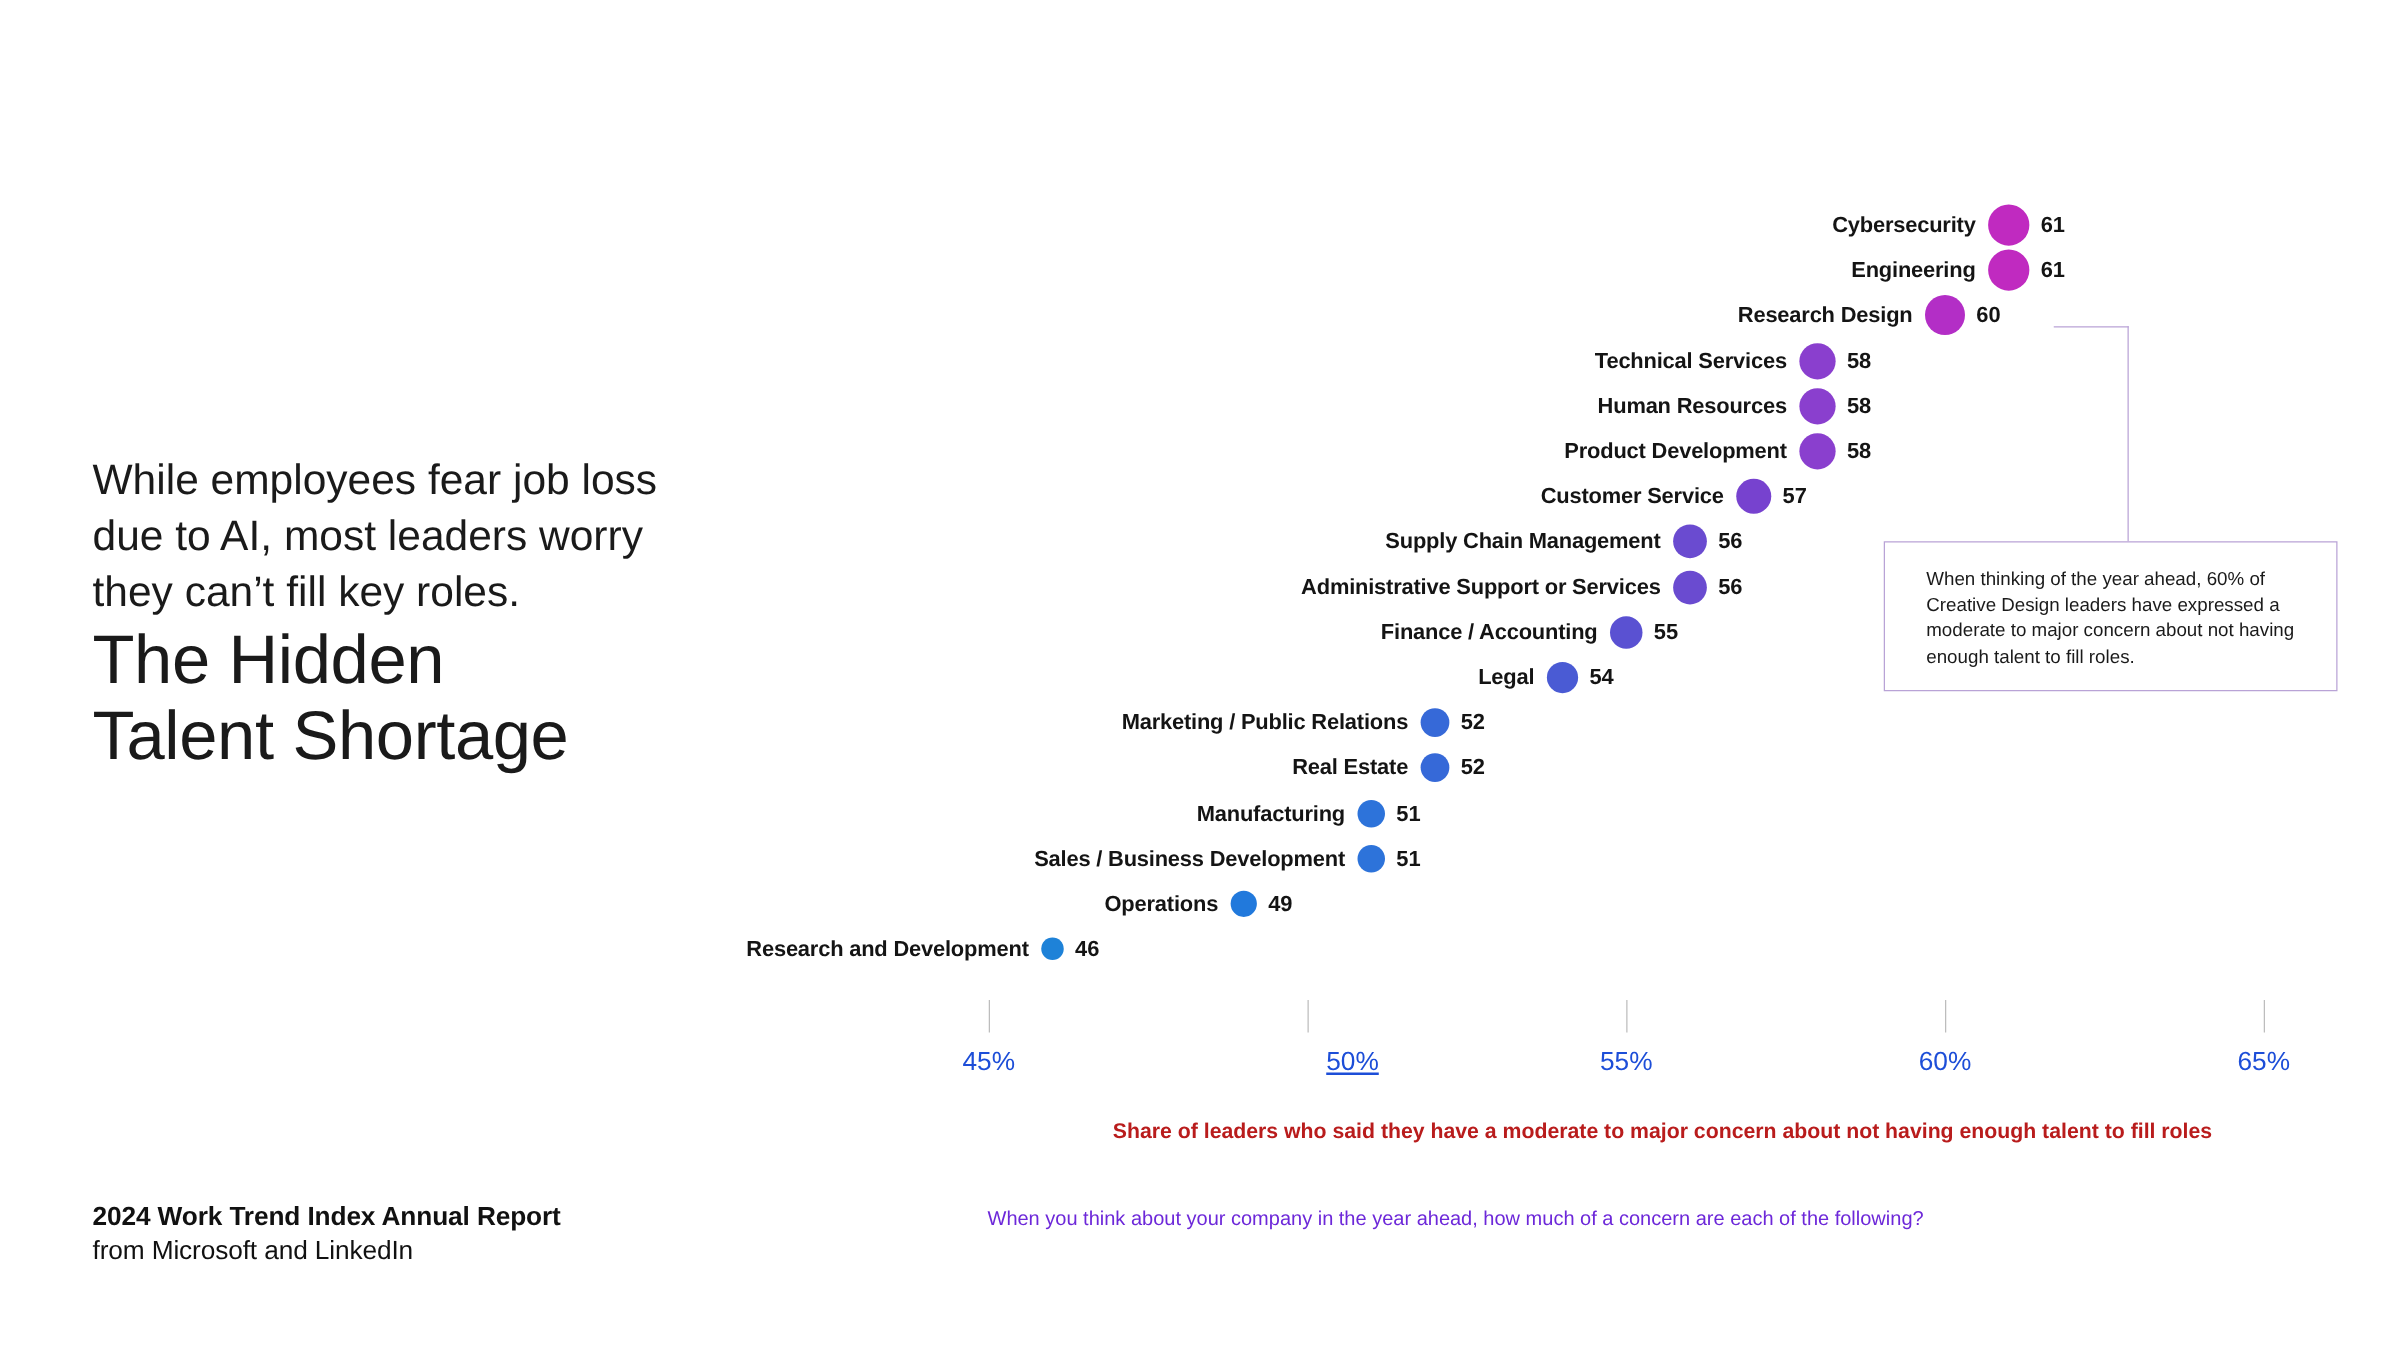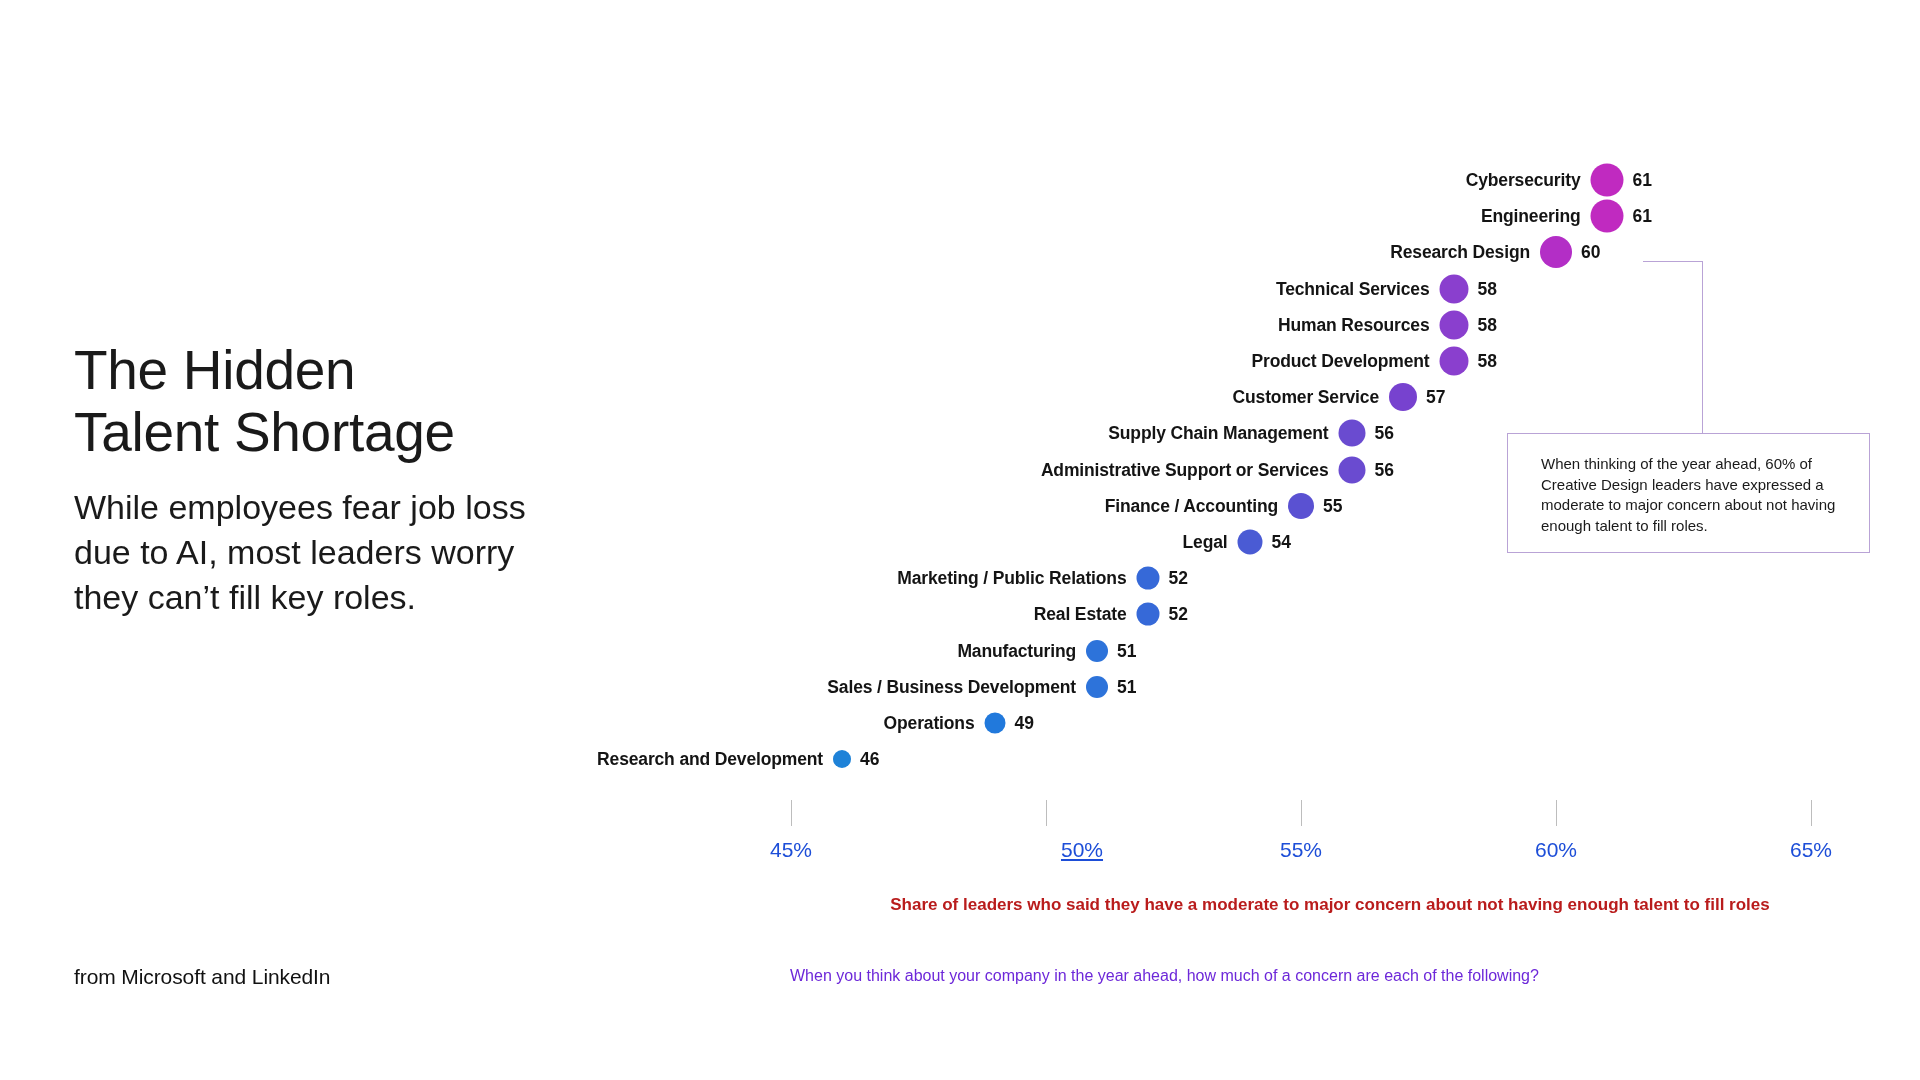--- a/index.html
+++ b/index.html
@@ -185,25 +185,25 @@
     left: 1702px;
     top: 261px;
     width: 1px;
     height: 173px;
   }
 </style>
 </head>
 <body>
 
 <div id="left-panel">
-  <div id="headline">The Hidden
-Talent Shortage</div>
   <div id="subhead">While employees fear job loss
 due to AI, most leaders worry
 they can’t fill key roles.</div>
+  <div id="headline">The Hidden
+Talent Shortage</div>
 </div>
 
 <div id="chart">
     <div class="row" style="top: 180px;">
       <div class="row-label" style="right: 339.5px;">Cybersecurity</div>
       <div class="row-dot" style="left: 1607px; width: 33px; height: 33px; background: rgb(192, 42, 192);"></div>
       <div class="row-value" style="left: 1632.5px;">61</div>
     </div>
     <div class="row" style="top: 216.2px;">
       <div class="row-label" style="right: 339.5px;">Engineering</div>
@@ -298,17 +298,18 @@
     <div id="axis-title"><span id="axis-title-inner">Share of leaders who said they have a moderate to major concern about not having enough talent to fill roles</span></div>
   </div>
 
 <div class="connector" id="connector-h"></div>
 <div class="connector" id="connector-v"></div>
 <div id="callout-box">
   <div id="callout-text">When thinking of the year ahead, 60% of Creative Design leaders have expressed a moderate to major concern about not having enough talent to fill roles.</div>
 </div>
 
 <div id="footer-left">
+  <div id="report-title">2024 Work Trend Index Annual Report</div>
   <div id="report-source">from Microsoft and LinkedIn</div>
 </div>
 <div id="footer-survey">
   <div id="survey-question">When you think about your company in the year ahead, how much of a concern are each of the following?</div>
 </div>
 
 </body></html>

